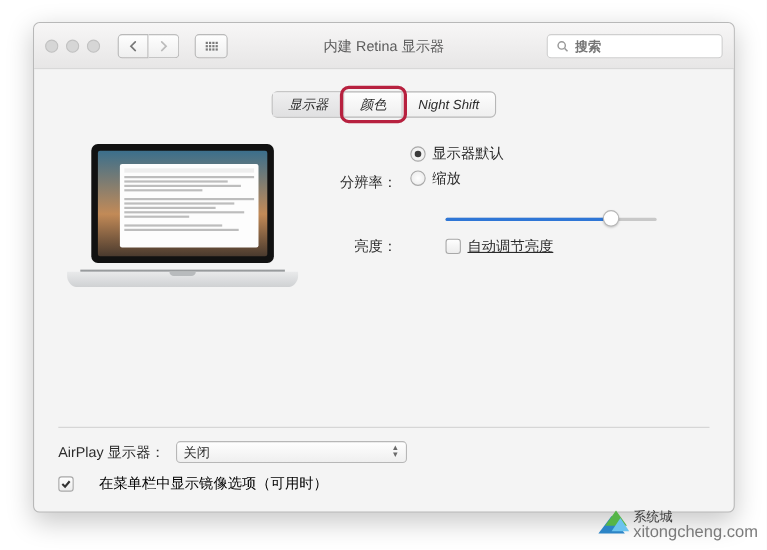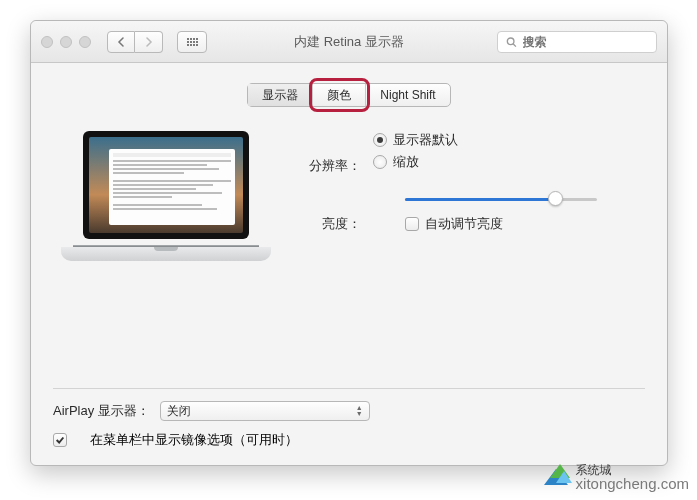--- a/index.html
+++ b/index.html
@@ -44,21 +44,21 @@
   .search svg { width: 12px; height: 12px; fill: none; stroke: #9a9a9a; stroke-width: 2; }
   .search input { border: none; outline: none; background: transparent; font-size: 12px; color: #555; width: 100%; font-weight: bold; }
 
   
   .tabs {
     display: flex; justify-content: center; margin-top: 20px; position: relative;
   }
   .segmented { display: flex; border: 1px solid #b7b7b7; border-radius: 5px; background: linear-gradient(#fefefe,#efefef); height: 24px; }
   .segmented .tab {
     padding: 0 14px; font-size: 12px; color: #2b2b2b; display: flex; align-items: center;
-    border-right: 1px solid #c9c9c9; cursor: default;
+    border-right: 1px solid #c9c9c9; cursor: default; font-style: italic;
   }
   .segmented .tab:last-child { border-right: none; }
   .segmented .tab.active { background: linear-gradient(#efeff0,#e0e0e1); }
   .ring {
     position: absolute; border: 3px solid #b7213f; border-radius: 8px;
     width: 50px; height: 34px; top: -5px; left: 50%; transform: translateX(-50%);
     pointer-events: none;
   }
 
   
@@ -83,21 +83,21 @@
     width: 14px; height: 14px; border-radius: 50%; border: 1px solid #a8a8a8;
     background: radial-gradient(#fefefe,#e8e8e8); display: inline-flex; align-items: center; justify-content: center;
   }
   .radio.checked::after { content:""; width: 6px; height: 6px; border-radius: 50%; background: #3b3b3b; }
 
   .slider { position: relative; height: 16px; margin-top: 2px; margin-right: 40px; }
   .track { position: absolute; left: 0; right: 0; top: 7px; height: 3px; background: #c8c8c8; border-radius: 2px; }
   .track-fill { position: absolute; left: 0; top: 7px; height: 3px; background: #2e76d6; border-radius: 2px; }
   .thumb { position: absolute; top: 0; width: 15px; height: 15px; border-radius: 50%; background: #fff; border: 1px solid #b6b6b6; box-shadow: 0 1px 2px rgba(0,0,0,.2); }
 
-  .check-line { display: flex; align-items: center; gap: 6px; font-size: 13px; color: #2b2b2b; margin-top: 8px; }
+  .check-line { display: flex; align-items: center; gap: 6px; font-size: 13px; color: #2b2b2b; margin-top: 8px; text-decoration: underline; }
   .checkbox {
     width: 14px; height: 14px; border: 1px solid #a8a8a8; border-radius: 3px;
     background: linear-gradient(#fefefe,#ececec); display: inline-flex; align-items: center; justify-content: center;
   }
   .checkbox.checked svg { width: 10px; height: 10px; stroke: #333; stroke-width: 2.3; fill: none; }
 
   
   .footer { position: absolute; left: 22px; right: 22px; bottom: 16px; }
   .divider { border-top: 1px solid #d3d3d3; margin-bottom: 12px; }
   .footrow { display: flex; align-items: center; gap: 10px; font-size: 13px; color: #2b2b2b; }

